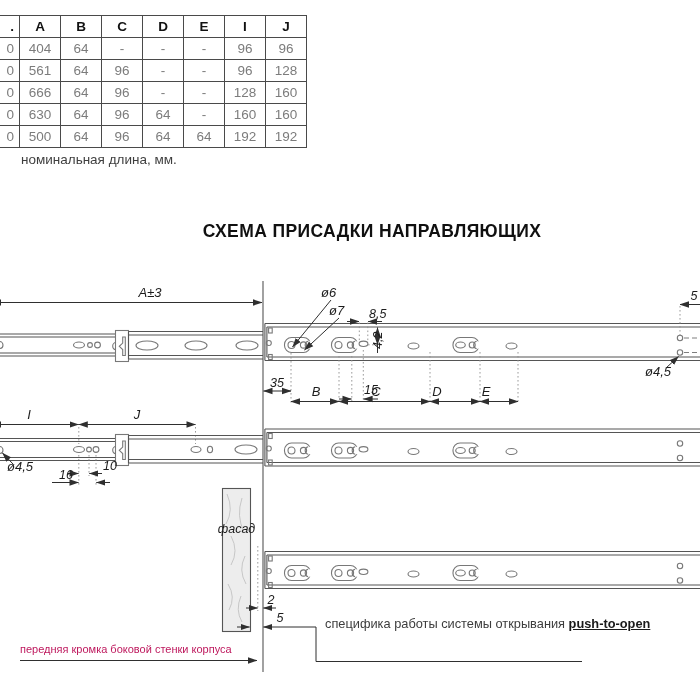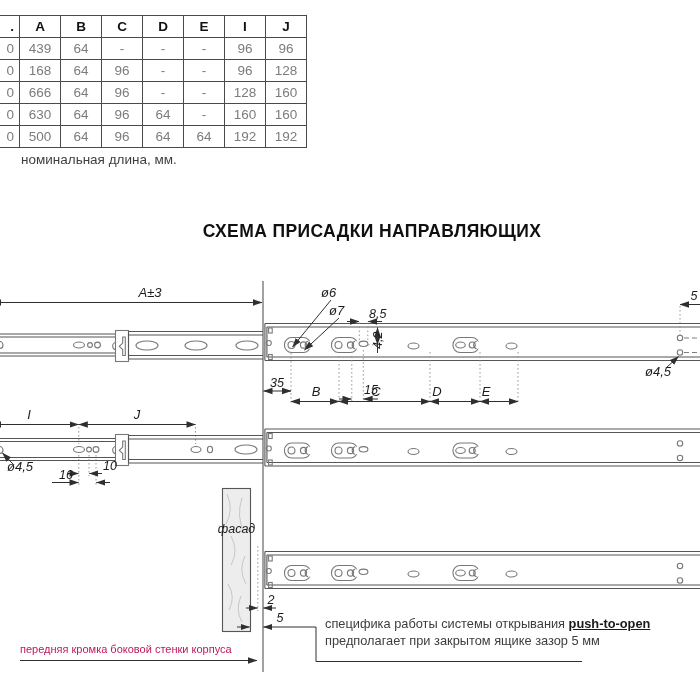--- a/index.html
+++ b/index.html
@@ -43,31 +43,31 @@
     <th>A</th>
     <th>B</th>
     <th>C</th>
     <th>D</th>
     <th>E</th>
     <th>I</th>
     <th>J</th>
   </tr>
   <tr>
     <td class="col0">0</td>
-    <td>439</td>
-    <td>64</td>
-    <td>-</td>
-    <td>-</td>
-    <td>-</td>
-    <td>96</td>
-    <td>96</td>
-  </tr>
-  <tr>
-    <td class="col0">0</td>
-    <td>168</td>
+    <td>404</td>
+    <td>64</td>
+    <td>-</td>
+    <td>-</td>
+    <td>-</td>
+    <td>96</td>
+    <td>96</td>
+  </tr>
+  <tr>
+    <td class="col0">0</td>
+    <td>561</td>
     <td>64</td>
     <td>96</td>
     <td>-</td>
     <td>-</td>
     <td>96</td>
     <td>128</td>
   </tr>
   <tr>
     <td class="col0">0</td>
     <td>666</td>
@@ -331,14 +331,13 @@
     <path d="M316,627 V661.5 H582" class="dim"></path>
 
     <line x1="20" y1="660.5" x2="257" y2="660.5" class="dim" marker-end="url(#ar)"></line>
   </g>
 </svg>
 
 <div class="front-edge-label">передняя кромка боковой стенки корпуса</div>
 
 <div class="note-block">
   <div><span>специфика работы системы открывания </span><b>push-to-open</b></div>
-  <div>предполагает при закрытом ящике зазор 5 мм</div>
 </div>
 
 </body></html>

